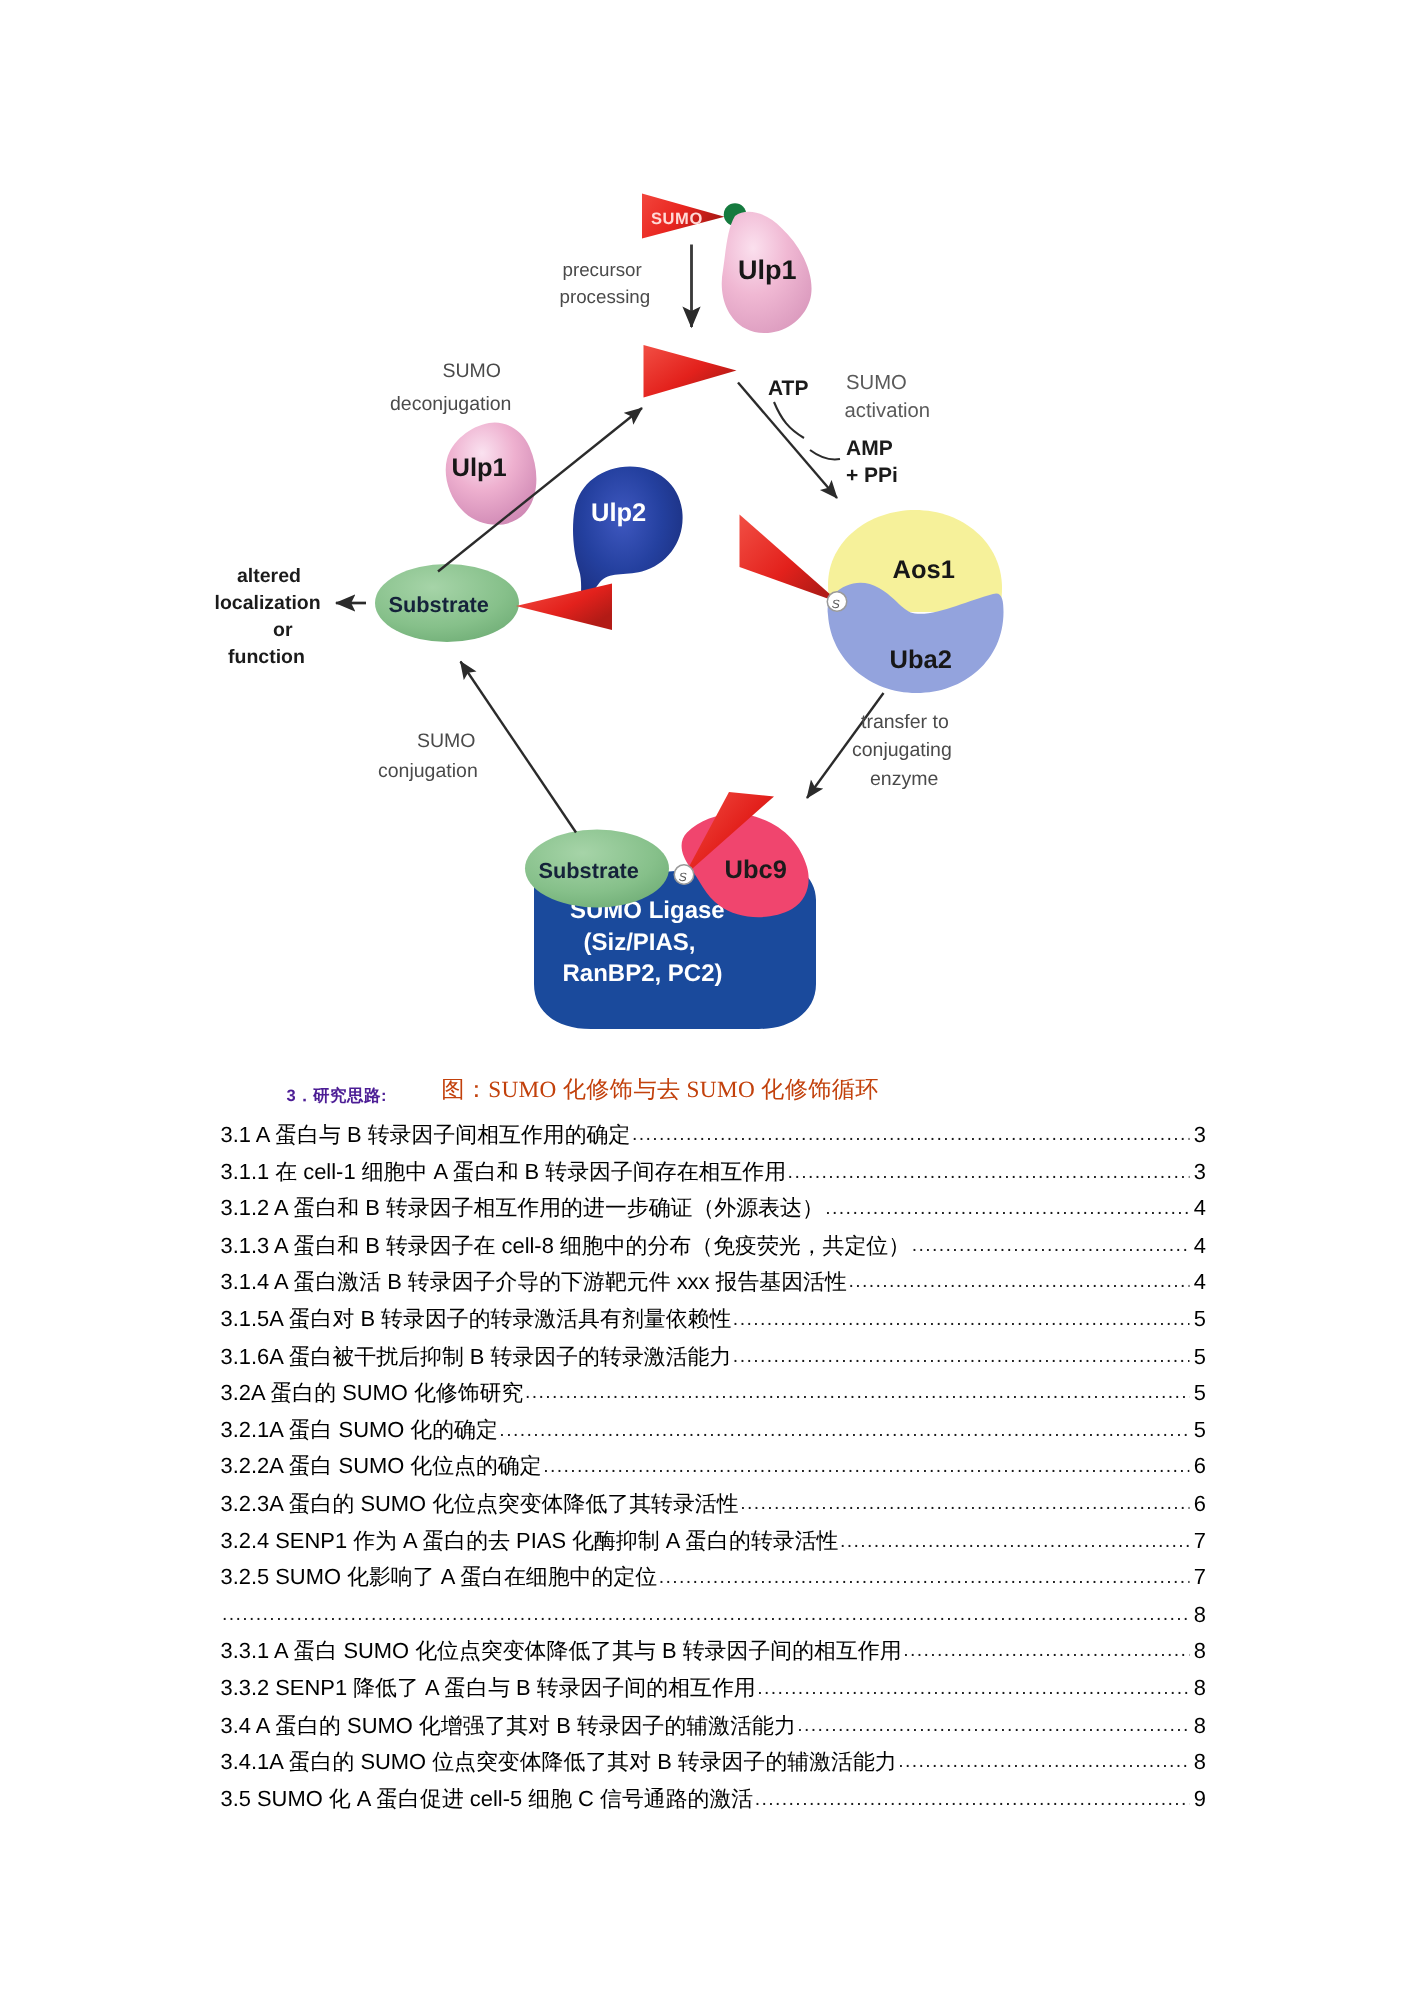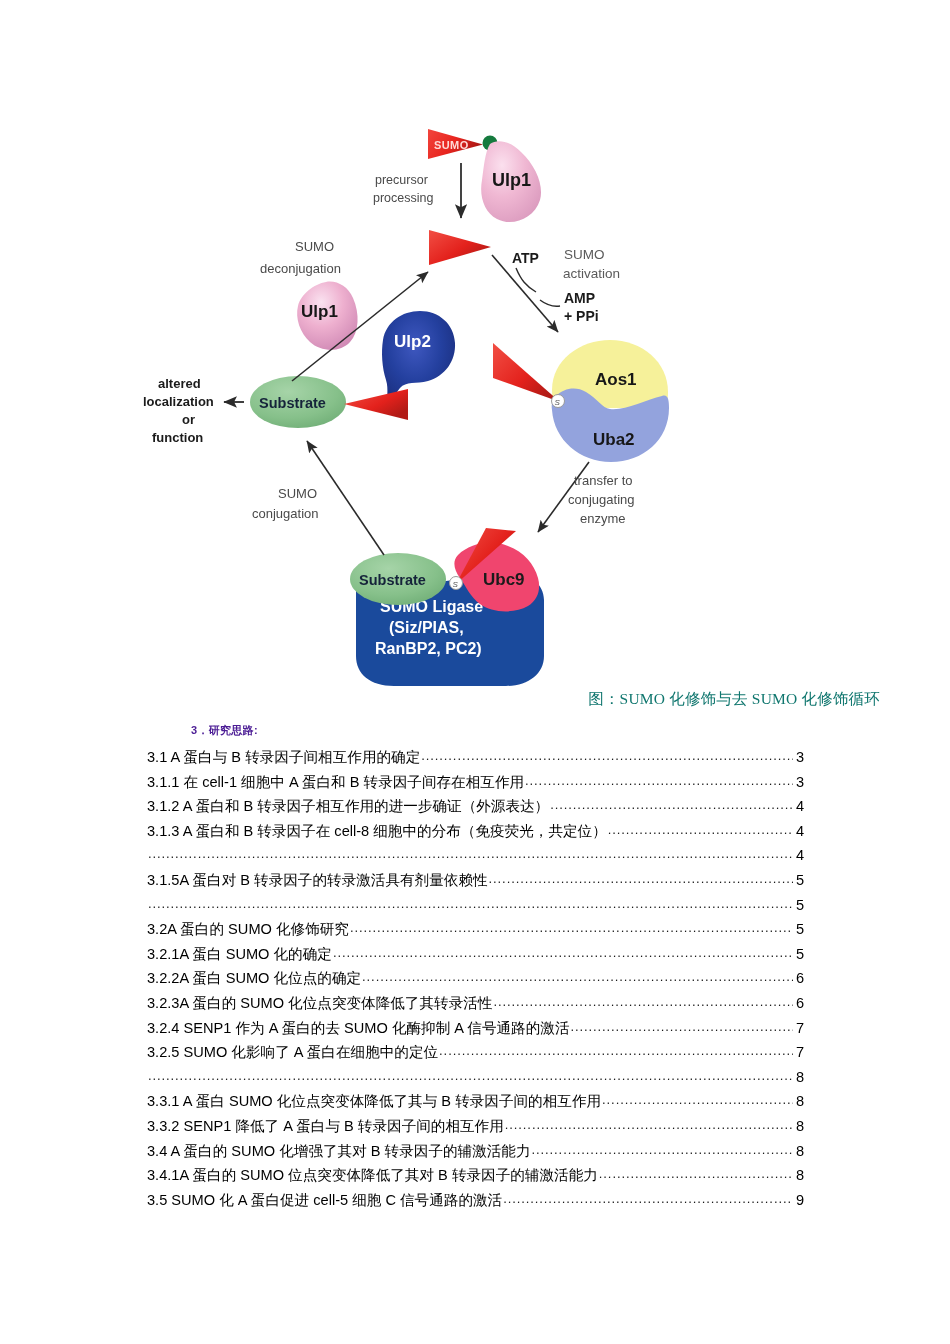--- a/index.html
+++ b/index.html
@@ -31,26 +31,26 @@
     left: 140px;
     top: 100px;
     width: 570px;
     height: 590px;
   }
   .figure-svg { display: block; width: 570px; height: 590px; }
 
   .fig-caption {
     position: absolute;
     left: 0;
-    top: 689px;
+    top: 716px;
     width: 880px;
-    text-align: right;
+    text-align: center;
     font-family: "Liberation Serif", "DejaVu Serif", serif;
     font-size: 15.5px;
-    color: #0f766e;
+    color: #c2410c;
     letter-spacing: 0.2px;
   }
 
   
   .section-heading {
     position: absolute;
     left: 147px;
     top: 723px;
     font-family: "Liberation Sans", "DejaVu Sans", sans-serif;
     font-size: 11px;
@@ -280,29 +280,31 @@
         <span class="t-label">3.1.2 A 蛋白和 B 转录因子相互作用的进一步确证（外源表达）</span>
         <span class="t-dots">...............................................................................................................................................................</span>
         <span class="t-page">4</span>
       </div>
       <div class="toc-row">
         <span class="t-label">3.1.3 A 蛋白和 B 转录因子在 cell-8 细胞中的分布（免疫荧光，共定位）</span>
         <span class="t-dots">...............................................................................................................................................................</span>
         <span class="t-page">4</span>
       </div>
       <div class="toc-row">
+        <span class="t-label">3.1.4 A 蛋白激活 B 转录因子介导的下游靶元件 xxx 报告基因活性</span>
         <span class="t-dots">...............................................................................................................................................................</span>
         <span class="t-page">4</span>
       </div>
       <div class="toc-row">
         <span class="t-label">3.1.5A 蛋白对 B 转录因子的转录激活具有剂量依赖性</span>
         <span class="t-dots">...............................................................................................................................................................</span>
         <span class="t-page">5</span>
       </div>
       <div class="toc-row">
+        <span class="t-label">3.1.6A 蛋白被干扰后抑制 B 转录因子的转录激活能力</span>
         <span class="t-dots">...............................................................................................................................................................</span>
         <span class="t-page">5</span>
       </div>
       <div class="toc-row">
         <span class="t-label">3.2A 蛋白的 SUMO 化修饰研究</span>
         <span class="t-dots">...............................................................................................................................................................</span>
         <span class="t-page">5</span>
       </div>
       <div class="toc-row">
         <span class="t-label">3.2.1A 蛋白 SUMO 化的确定</span>
@@ -313,21 +315,21 @@
         <span class="t-label">3.2.2A 蛋白 SUMO 化位点的确定</span>
         <span class="t-dots">...............................................................................................................................................................</span>
         <span class="t-page">6</span>
       </div>
       <div class="toc-row">
         <span class="t-label">3.2.3A 蛋白的 SUMO 化位点突变体降低了其转录活性</span>
         <span class="t-dots">...............................................................................................................................................................</span>
         <span class="t-page">6</span>
       </div>
       <div class="toc-row">
-        <span class="t-label">3.2.4 SENP1 作为 A 蛋白的去 SUMO 化酶抑制 A 信号通路的激活</span>
+        <span class="t-label">3.2.4 SENP1 作为 A 蛋白的去 PIAS 化酶抑制 A 蛋白的转录活性</span>
         <span class="t-dots">...............................................................................................................................................................</span>
         <span class="t-page">7</span>
       </div>
       <div class="toc-row">
         <span class="t-label">3.2.5 SUMO 化影响了 A 蛋白在细胞中的定位</span>
         <span class="t-dots">...............................................................................................................................................................</span>
         <span class="t-page">7</span>
       </div>
       <div class="toc-row">
         <span class="t-dots">...............................................................................................................................................................</span>

